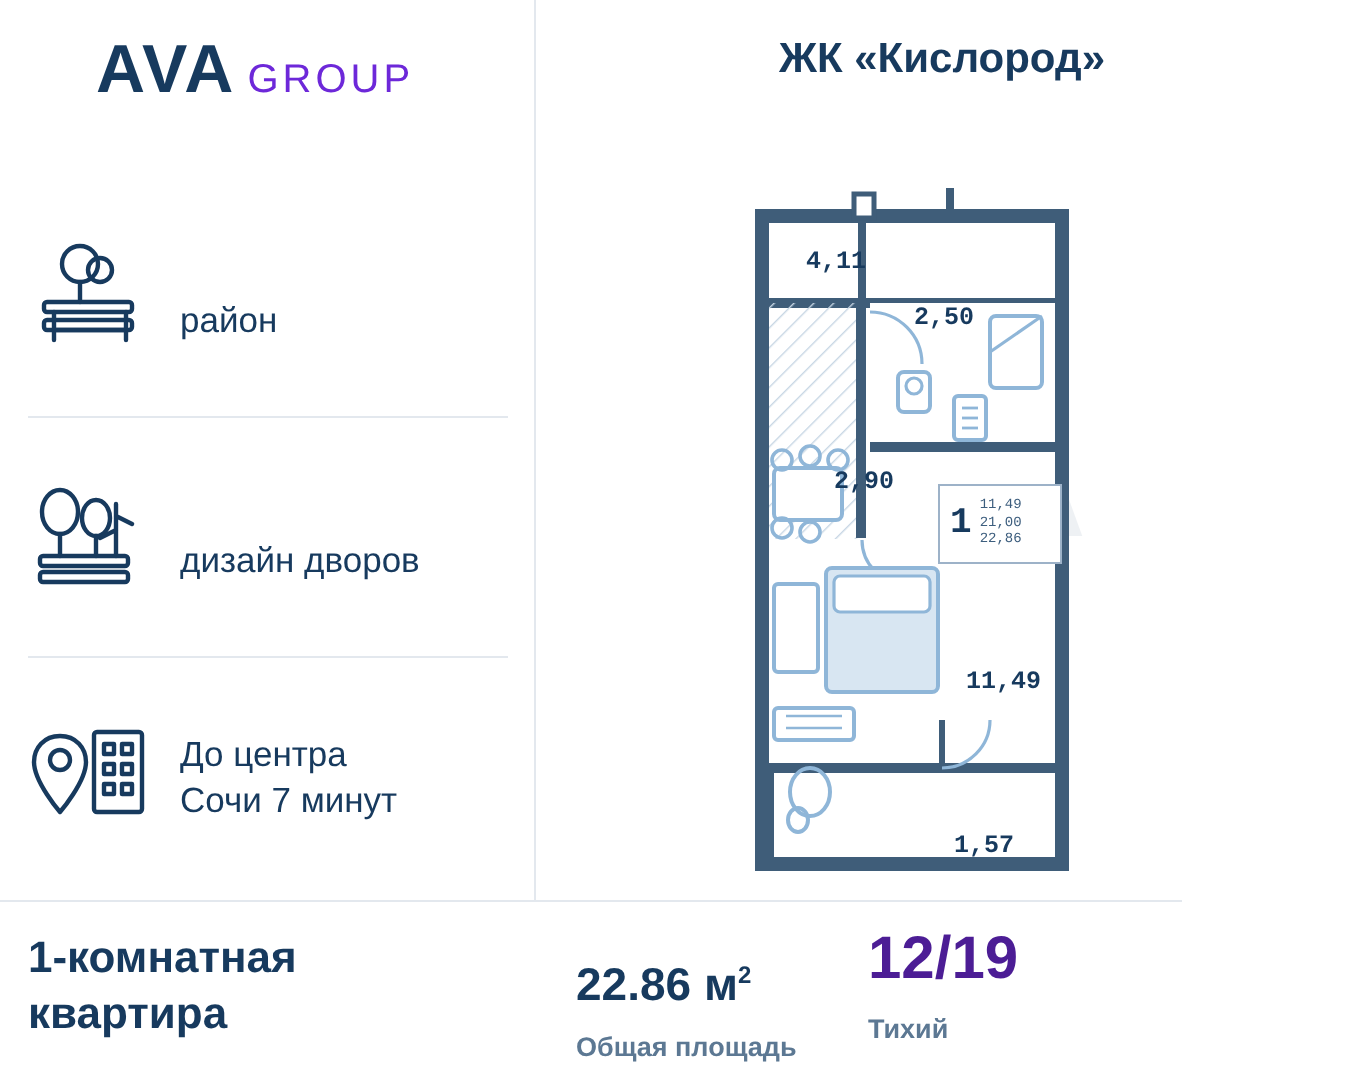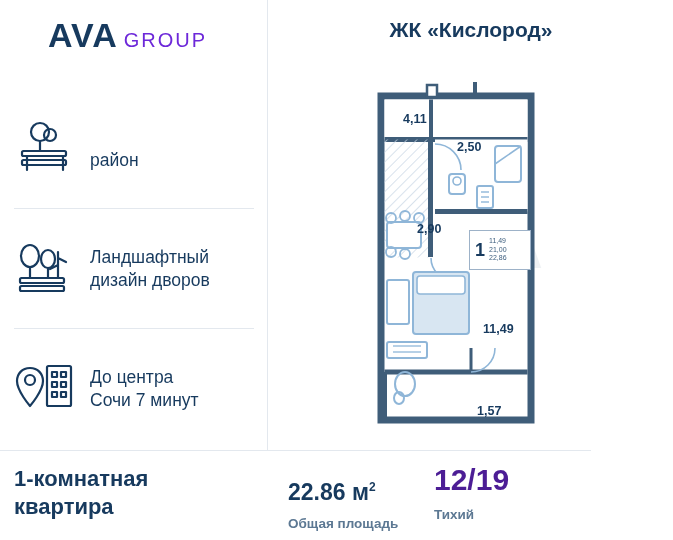--- a/index.html
+++ b/index.html
@@ -119,23 +119,24 @@
     color: rgba(150, 168, 188, 0.16);
     letter-spacing: 3px;
     pointer-events: none;
     user-select: none;
   }
 
   
   .plan-wrap {
     position: absolute;
     left: 96px;
-    top: 82px;
+    top: 94px;
     width: 210px;
     height: 352px;
+    font-family: Liberation Mono, monospace;
   }
   .plan-svg { display: block; }
 
   
   .footer {
     position: absolute;
     left: 0;
     top: 450px;
     width: 591px;
     height: 90px;
@@ -258,21 +259,21 @@
           <ellipse cx="16" cy="18" rx="9" ry="11"></ellipse>
           <path d="M16 29 L16 40"></path>
           <ellipse cx="34" cy="21" rx="7" ry="9"></ellipse>
           <path d="M34 30 L34 40"></path>
           <path d="M44 14 L44 40 M44 20 L52 24 M44 27 L36 31"></path>
           <rect x="6" y="40" width="44" height="5" rx="1.5"></rect>
           <rect x="6" y="48" width="44" height="5" rx="1.5"></rect>
         </svg>
       </span>
       <span class="ftext">
-        <span>Ландшафтный</span><br>
+        <br>
         <span>дизайн дворов</span>
       </span>
     </div>
 
     <div class="feature f3">
       <span class="ficon">
         <svg width="62" height="62" viewBox="0 0 62 62" fill="none" stroke="#173a5e" stroke-width="2.2" stroke-linecap="round" stroke-linejoin="round">
           <path d="M16 10 C8 10 3 16 3 23 C3 33 16 48 16 48 C16 48 29 33 29 23 C29 16 24 10 16 10 Z"></path>
           <circle cx="16" cy="22" r="5"></circle>
           <rect x="33" y="8" width="24" height="40" rx="1.5"></rect>

